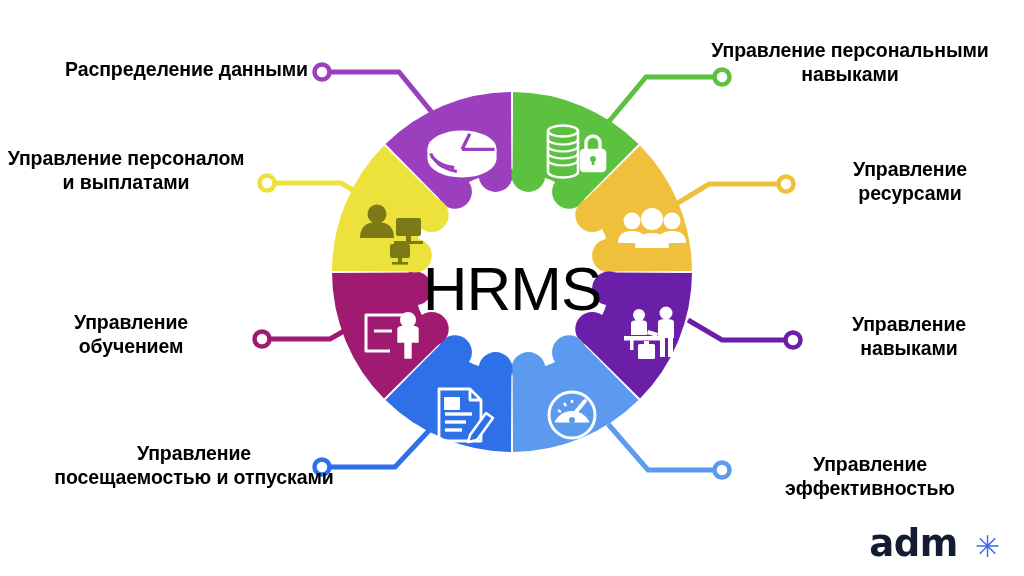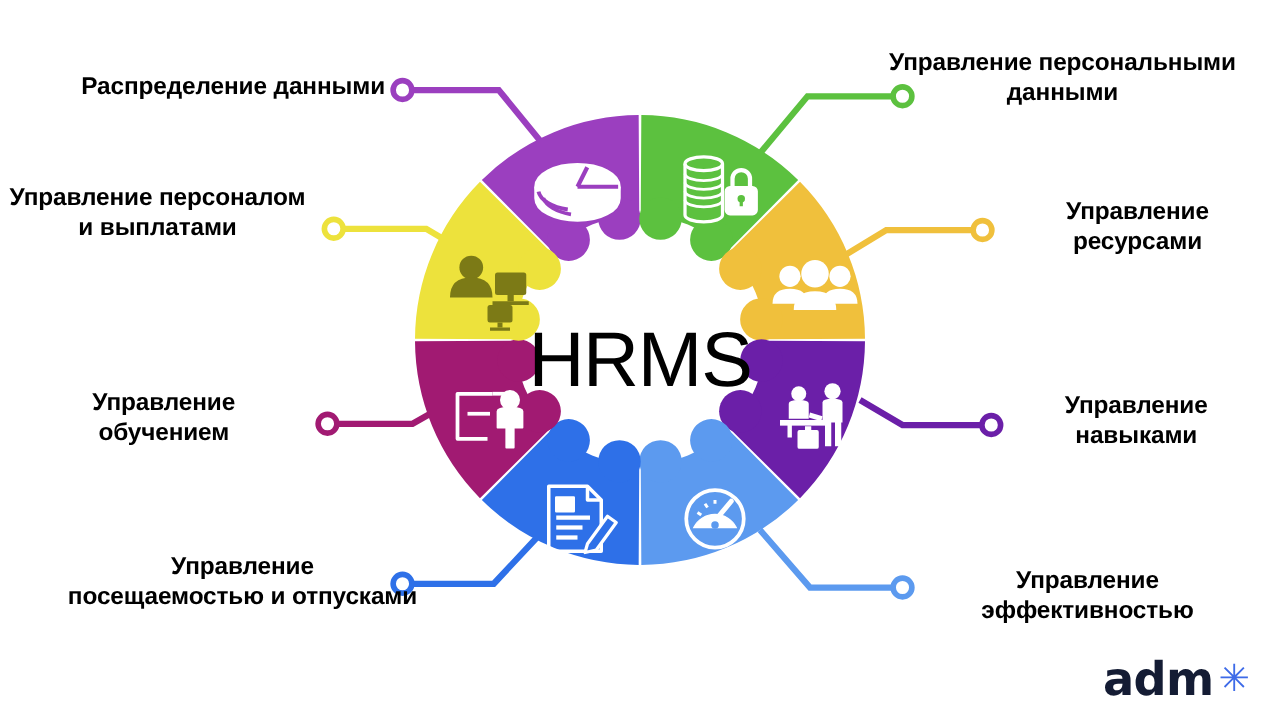--- a/index.html
+++ b/index.html
@@ -49,22 +49,22 @@
     font-weight: normal;
     color: #000000;
     letter-spacing: -1px;
     pointer-events: none;
   }
   #logo {
     position: absolute;
     right: 24px;
     bottom: 14px;
     display: flex;
-    align-items: center;
-    gap: 4px;
+    align-items: flex-end;
+    gap: 17px;
   }
   #logo .wordmark {
     font-size: 37px;
     font-weight: bold;
     color: #141C34;
     letter-spacing: -0.5px;
     line-height: 1;
     font-family: "DejaVu Sans", sans-serif;
   }
   #logo .star {
@@ -268,21 +268,21 @@
       <rect x="6" y="26" width="4" height="4"></rect>
       <rect x="0" y="30" width="16" height="2.6"></rect>
     </g>
   </svg>
 
   <div id="hrms-title">HRMS</div>
 
   <div class="label" id="lbl-resource-allocation">Распределение данными</div>
 
   <div class="label" id="lbl-personal-data">Управление персональными
-данными</div>
+навыками</div>
 
   <div class="label" id="lbl-resource-mgmt">Управление
 ресурсами</div>
 
   <div class="label" id="lbl-skills">Управление
 навыками</div>
 
   <div class="label" id="lbl-performance">Управление
 эффективностью</div>
 

